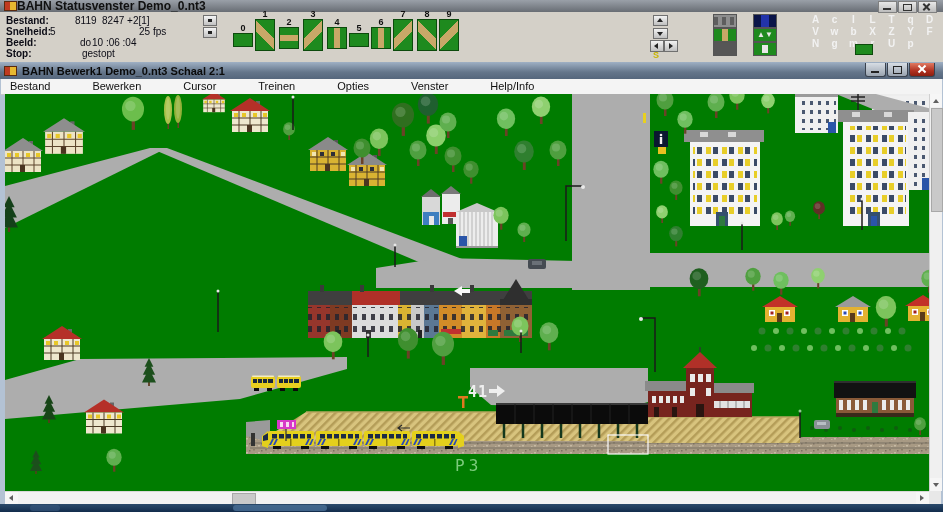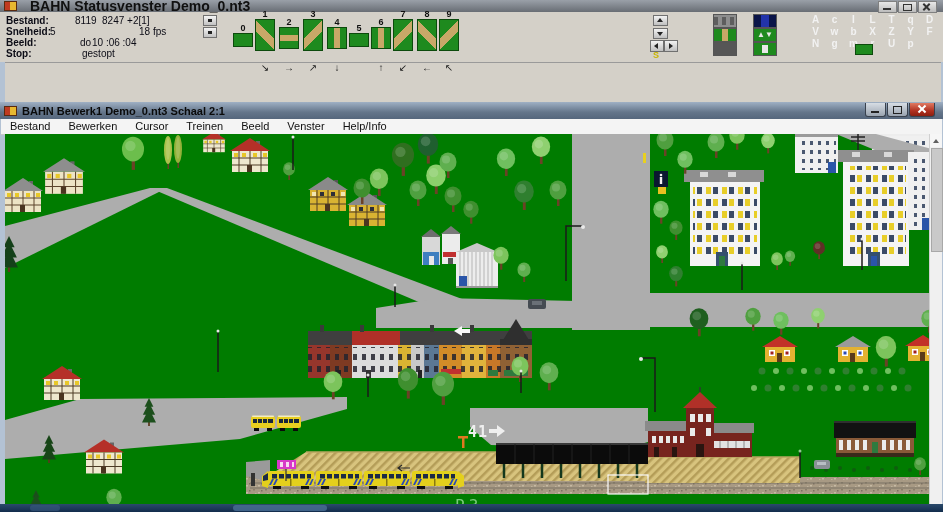--- a/index.html
+++ b/index.html
@@ -2,21 +2,21 @@
 <html><head>
 <meta charset="utf-8">
 <style>
   html,body{margin:0;padding:0;background:#222;}
   #screen{position:relative;width:943px;height:512px;overflow:hidden;
     font-family:"Liberation Sans",sans-serif;background:#d4d0c8;}
   
   #statuswin{position:absolute;left:0;top:0;width:943px;height:62px;background:#d4d0c8;border-bottom:1px solid #9a9a9a;}
   .titlebar1{position:absolute;left:0;top:0;width:943px;height:12px;
     background:linear-gradient(180deg,#9aa0a8,#686d74);display:flex;align-items:center;}
-  .titlebar1 .ttxt{font-size:14px;font-weight:bold;color:#101010;margin-left:13px;line-height:12px;white-space:nowrap;}
+  .titlebar1 .ttxt{font-size:12px;font-weight:bold;color:#101010;margin-left:0;line-height:12px;white-space:nowrap;}
   .appicon{width:11px;height:8px;margin-left:4px;background:linear-gradient(90deg,#c03a20 50%,#e8b830 50%);border:1px solid #5a2a10;}
   .winbtns1{position:absolute;right:6px;top:1px;display:flex;gap:1px;}
   .wb1{width:17px;height:10px;background:linear-gradient(#e8e8e8,#bcbcbc);border:1px solid #808080;position:relative;}
   .wb1 i{position:absolute;left:4px;top:6px;width:8px;height:2px;background:#333;}
   .wb1 b{position:absolute;left:4px;top:2px;width:7px;height:5px;border:1px solid #333;}
   .wb1 .xx1,.wb1 .xx2{position:absolute;left:3px;top:4px;width:9px;height:2px;background:#333;transform:rotate(45deg);}
   .wb1 .xx2{transform:rotate(-45deg);}
   .statrow{position:absolute;font-size:10px;color:#0c0c16;white-space:pre;}
   .statlab{font-weight:bold;}
   
@@ -52,35 +52,35 @@
   .pv-dark{background:#565656;}
   .pv-blue{background:#2233aa;background-image:linear-gradient(90deg,#0a1448 30%,transparent 30%,transparent 70%,#0a1448 70%);}
   .pv-arrows{background:#1e8a1e;color:#e8e8e8;font-size:8px;line-height:12px;text-align:center;}
   .pv-mon{background:#1e8a1e;}
   .pv-mon::after{content:"";position:absolute;left:8px;top:2px;width:6px;height:8px;background:#e8e8e8;}
   
   .lrow{position:absolute;left:806px;display:flex;}
   .lcell{width:19px;font-size:10px;font-weight:bold;color:#f2f2f2;text-align:center;}
   .minitile{position:absolute;left:855px;top:44px;width:16px;height:9px;background:#1e8a1e;border:1px solid #0c4a0c;}
   
-  #mainwin{position:absolute;left:0;top:62px;width:943px;height:312px;margin-top:40px;}
+  #mainwin{position:absolute;left:0;top:62px;width:943px;height:312px;}
   .border-l{position:absolute;left:0;top:62px;width:5px;height:442px;background:#b3c2d4;}
   .border-r{position:absolute;left:941px;top:62px;width:2px;height:442px;background:#b3c2d4;}
   .titlebar2{position:absolute;left:0;top:0;width:943px;height:17px;
     background:linear-gradient(180deg,#9fb0c4,#64758a 60%,#55667c);display:flex;align-items:center;}
   .titlebar2 .ttxt{font-size:11px;font-weight:bold;color:#0a0a0a;margin-left:5px;white-space:nowrap;}
   .winbtns2{position:absolute;right:8px;top:1px;display:flex;}
   .wb2{width:19px;height:13px;border:1px solid #39414d;border-top:none;border-radius:0 0 3px 3px;
     background:linear-gradient(#d7dde4,#9aa4b0);position:relative;margin-left:1px;}
   .wb2.close{width:24px;background:linear-gradient(#e07a62,#b03020 60%,#8c1e10);}
   .wb2 i{position:absolute;left:5px;top:8px;width:8px;height:2px;background:#222;}
   .wb2 b{position:absolute;left:5px;top:3px;width:7px;height:6px;border:1px solid #222;}
   .wb2 .xx1,.wb2 .xx2{position:absolute;left:7px;top:5px;width:10px;height:2px;background:#fff;transform:rotate(45deg);}
   .wb2 .xx2{transform:rotate(-45deg);}
-  .menubar{position:absolute;left:1px;top:17px;width:941px;height:15px;background:#f4f4f4;border-bottom:1px solid #c8c8c8;display:flex;align-items:center;}
+  .menubar{position:absolute;left:1px;top:17px;width:941px;height:15px;background:#f4f4f4;border-bottom:1px solid #c8c8c8;display:flex;align-items:center;gap:24px;}
   .mitem{font-size:11px;color:#101010;padding:0 9px;line-height:15px;}
   #viewport{position:absolute;left:5px;top:32px;width:924px;height:397px;background:#007c00;overflow:hidden;}
   
   .vscroll{position:absolute;left:929px;top:32px;width:12px;height:397px;background:#f0f0f0;border-left:1px solid #d0d0d0;}
   .vthumb{position:absolute;left:1px;top:14px;width:10px;height:102px;background:#c9c9c9;border:1px solid #a8a8a8;}
   .sarr{position:absolute;width:12px;height:13px;background:#f6f6f6;}
   .sarr::after{content:"";position:absolute;}
   .va-up{top:0;}.va-up::after{left:3px;top:5px;border-left:3px solid transparent;border-right:3px solid transparent;border-bottom:4px solid #606060;}
   .va-dn{bottom:0;}.va-dn::after{left:3px;top:5px;border-left:3px solid transparent;border-right:3px solid transparent;border-top:4px solid #606060;}
   .hscroll{position:absolute;left:5px;top:429px;width:924px;height:13px;background:#f2f2f2;border-top:1px solid #d8d8d8;}
@@ -112,21 +112,21 @@
             <span class="xx1"></span>
             <span class="xx2"></span>
           </span>
       </span>
     </div>
 
     <span class="statrow statlab" style="left:6px;top:15px">Bestand:</span>
     <span class="statrow" style="left:75px;top:15px">8119  8247 +2[1]</span>
     <span class="statrow statlab" style="left:6px;top:26px">Snelheid:</span>
     <span class="statrow" style="left:50px;top:26px">5</span>
-    <span class="statrow" style="left:139px;top:26px">18 fps</span>
+    <span class="statrow" style="left:139px;top:26px">25 fps</span>
     <span class="statrow statlab" style="left:6px;top:37px">Beeld:</span>
     <span class="statrow" style="left:80px;top:37px">do</span>
     <span class="statrow" style="left:92px;top:37px">10 :06 :04</span>
     <span class="statrow statlab" style="left:6px;top:48px">Stop:</span>
     <span class="statrow" style="left:82px;top:48px">gestopt</span>
 
     <div class="spin">
         <div></div>
         <div></div>
       </div>
@@ -244,21 +244,21 @@
             <span class="xx1"></span>
             <span class="xx2"></span>
           </span>
       </span>
     </div>
     <div class="menubar">
       <span class="mitem">Bestand</span>
       <span class="mitem">Bewerken</span>
       <span class="mitem">Cursor</span>
       <span class="mitem">Treinen</span>
-      <span class="mitem">Beeld</span>
+      <span class="mitem">Opties</span>
       <span class="mitem">Venster</span>
       <span class="mitem">Help/Info</span>
     </div>
 
     <div id="viewport">
     <svg width="924" height="397" viewBox="5 94 924 397" xmlns="http://www.w3.org/2000/svg">
       <defs>
         <pattern id="apt" width="16" height="24" patternUnits="userSpaceOnUse">
           <rect width="16" height="24" fill="#F4F4F4"></rect>
           <rect x="2" y="3" width="5" height="7" fill="#E8CE28"></rect>

